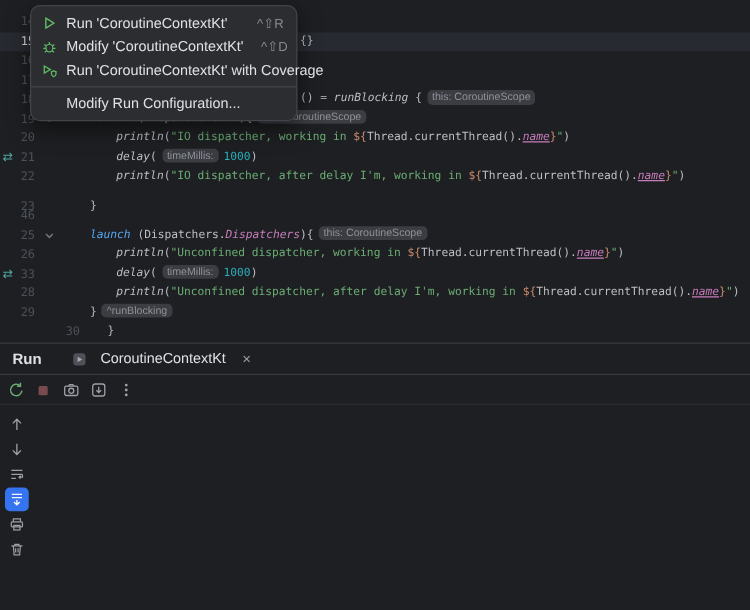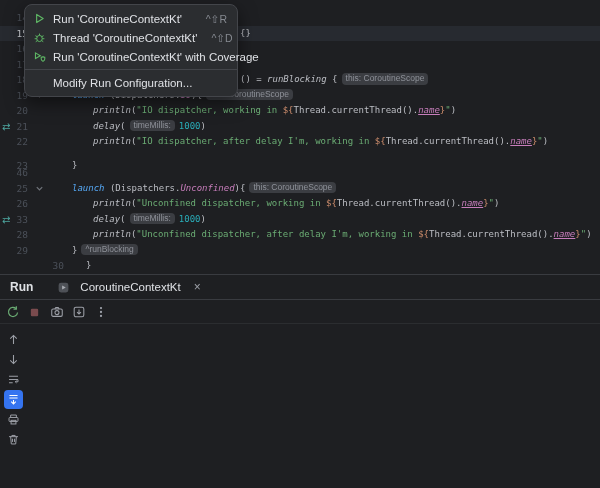--- a/index.html
+++ b/index.html
@@ -80,21 +80,21 @@
     <div class="code-line" style="top: 87.5px;"><span class="lnum">19</span><span class="fold"><svg width="9" height="9" viewBox="0 0 10 10" fill="none" stroke="currentColor" stroke-width="1.4">
           <path d="M2 3.5 L5 6.5 L8 3.5"></path>
         </svg></span><span class="txt" style="left: 72px;"><span class="s-ext">launch</span><span class="s-plain"> (</span><span class="s-plain">Dispatchers.</span><span class="s-prop">IO</span><span class="s-plain">){</span><span class="s-hint">this: CoroutineScope</span></span></div>
     <div class="code-line" style="top: 103px;"><span class="lnum">20</span><span class="txt" style="left: 93px;"><span class="s-fn">println</span><span class="s-plain">(</span><span class="s-str">"IO dispatcher, working in </span><span class="s-tpl">${</span><span class="s-plain">Thread.currentThread().</span><span class="s-propu">name</span><span class="s-tpl">}</span><span class="s-str">"</span><span class="s-plain">)</span></span></div>
     <div class="code-line" style="top: 118.5px;"><span class="lnum">21</span><span class="suspend">⇄</span><span class="txt" style="left: 93px;"><span class="s-fn">delay</span><span class="s-plain">(</span><span class="s-hint">timeMillis:</span><span class="s-num">1000</span><span class="s-plain">)</span></span></div>
     <div class="code-line" style="top: 134px;"><span class="lnum">22</span><span class="txt" style="left: 93px;"><span class="s-fn">println</span><span class="s-plain">(</span><span class="s-str">"IO dispatcher, after delay I'm, working in </span><span class="s-tpl">${</span><span class="s-plain">Thread.currentThread().</span><span class="s-propu">name</span><span class="s-tpl">}</span><span class="s-str">"</span><span class="s-plain">)</span></span></div>
     <div class="code-line" style="top: 158px;"><span class="lnum">23</span><span class="txt" style="left: 72px;"><span class="s-plain">}</span></span></div>
     <div class="code-line" style="top: 165px;"><span class="lnum">46</span><span class="txt" style="left: 72px;"></span></div>
     <div class="code-line" style="top: 180.5px;"><span class="lnum">25</span><span class="fold"><svg width="9" height="9" viewBox="0 0 10 10" fill="none" stroke="currentColor" stroke-width="1.4">
           <path d="M2 3.5 L5 6.5 L8 3.5"></path>
-        </svg></span><span class="txt" style="left: 72px;"><span class="s-ext">launch</span><span class="s-plain"> (</span><span class="s-plain">Dispatchers.</span><span class="s-prop">Unconfined</span><span class="s-plain">){</span><span class="s-hint">this: CoroutineScope</span></span></div>
+        </svg></span><span class="txt" style="left: 72px;"><span class="s-ext">launch</span><span class="s-plain"> (</span><span class="s-plain">Dispatchers.</span><span class="s-prop">Dispatchers</span><span class="s-plain">){</span><span class="s-hint">this: CoroutineScope</span></span></div>
     <div class="code-line" style="top: 196px;"><span class="lnum">26</span><span class="txt" style="left: 93px;"><span class="s-fn">println</span><span class="s-plain">(</span><span class="s-str">"Unconfined dispatcher, working in </span><span class="s-tpl">${</span><span class="s-plain">Thread.currentThread().</span><span class="s-propu">name</span><span class="s-tpl">}</span><span class="s-str">"</span><span class="s-plain">)</span></span></div>
     <div class="code-line" style="top: 211.5px;"><span class="lnum">33</span><span class="suspend">⇄</span><span class="txt" style="left: 93px;"><span class="s-fn">delay</span><span class="s-plain">(</span><span class="s-hint">timeMillis:</span><span class="s-num">1000</span><span class="s-plain">)</span></span></div>
     <div class="code-line" style="top: 227px;"><span class="lnum">28</span><span class="txt" style="left: 93px;"><span class="s-fn">println</span><span class="s-plain">(</span><span class="s-str">"Unconfined dispatcher, after delay I'm, working in </span><span class="s-tpl">${</span><span class="s-plain">Thread.currentThread().</span><span class="s-propu">name</span><span class="s-tpl">}</span><span class="s-str">"</span><span class="s-plain">)</span></span></div>
     <div class="code-line" style="top: 242.5px;"><span class="lnum">29</span><span class="txt" style="left: 72px;"><span class="s-plain">}</span><span class="s-hint">^runBlocking</span></span></div>
     <div class="code-line" style="top: 258px; margin-left: 36px;"><span class="lnum">30</span><span class="txt" style="left: 50px;"><span class="s-plain">}</span></span></div>
   </div>
 
 <div class="menu">
     <div class="menu-item">
       <span class="mi-icon">
@@ -105,21 +105,21 @@
       <span class="mi-label">Run 'CoroutineContextKt'</span>
       <span class="mi-shortcut">^⇧R</span>
     </div>
     <div class="menu-item">
       <span class="mi-icon">
         <svg width="13" height="13" viewBox="0 0 16 16" fill="none" stroke="currentColor" stroke-width="1.2">
           <ellipse cx="8" cy="9.2" rx="3.4" ry="3.8"></ellipse>
           <path d="M8 5.4 V3.2 M5.2 7 L3 5.8 M10.8 7 L13 5.8 M4.6 9.5 H2 M11.4 9.5 H14 M5.4 11.8 L3.4 13.2 M10.6 11.8 L12.6 13.2"></path>
         </svg>
       </span>
-      <span class="mi-label">Thread 'CoroutineContextKt'</span>
+      <span class="mi-label">Modify 'CoroutineContextKt'</span>
       <span class="mi-shortcut">^⇧D</span>
     </div>
     <div class="menu-item">
       <span class="mi-icon">
         <svg width="13" height="13" viewBox="0 0 16 16" fill="none" stroke="currentColor" stroke-width="1.3">
           <path d="M3 3.5 L9 7 L3 10.5 Z"></path>
           <path d="M12.3 8.2 c.8 .4 1.6 .6 2.2 .7 v2.3 c0 1.5 -2.2 2.8 -2.2 2.8 s-2.2 -1.3 -2.2 -2.8 v-2.3 c.6 -.1 1.4 -.3 2.2 -.7 Z"></path>
         </svg>
       </span>
       <span class="mi-label">Run 'CoroutineContextKt' with Coverage</span>

